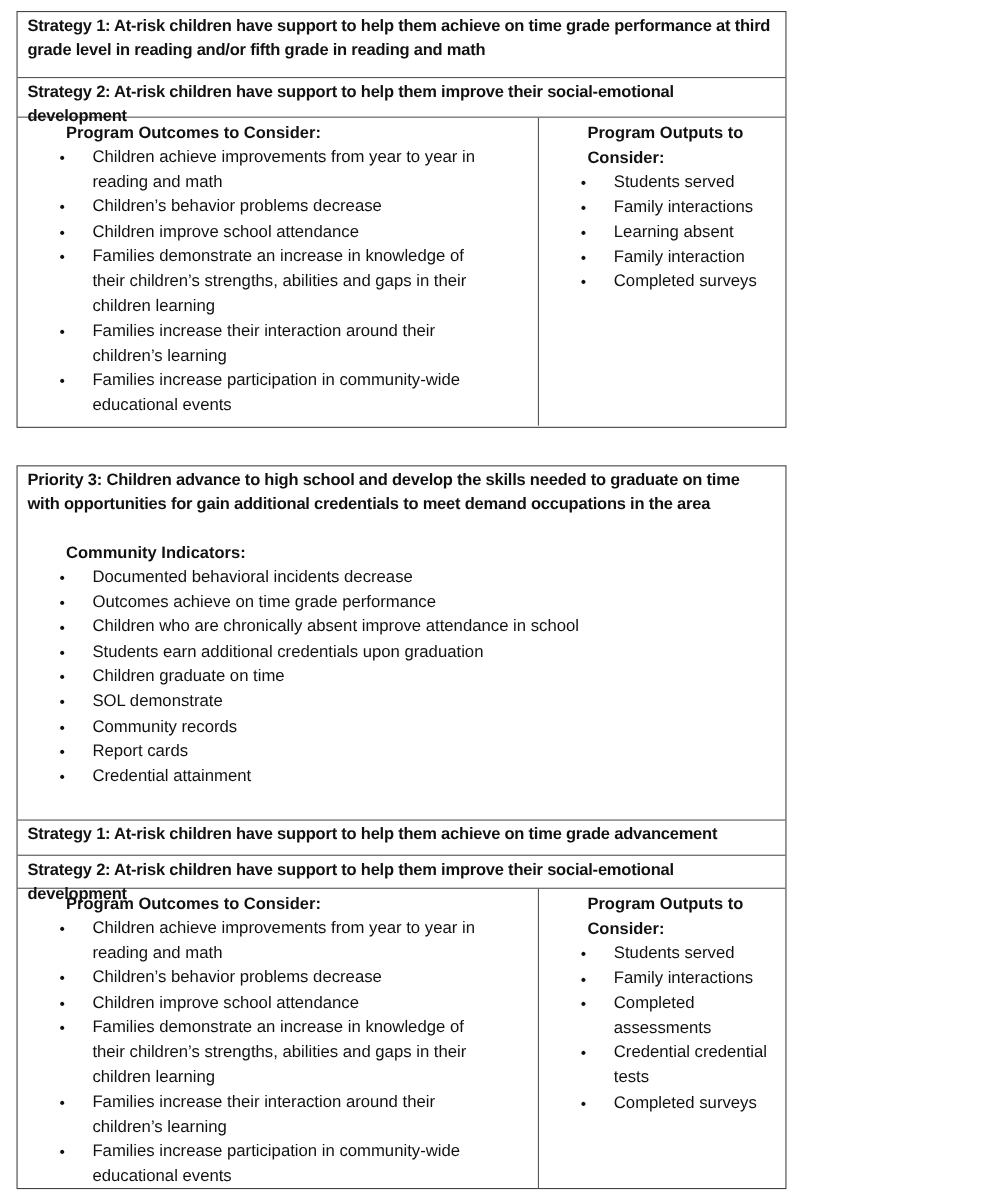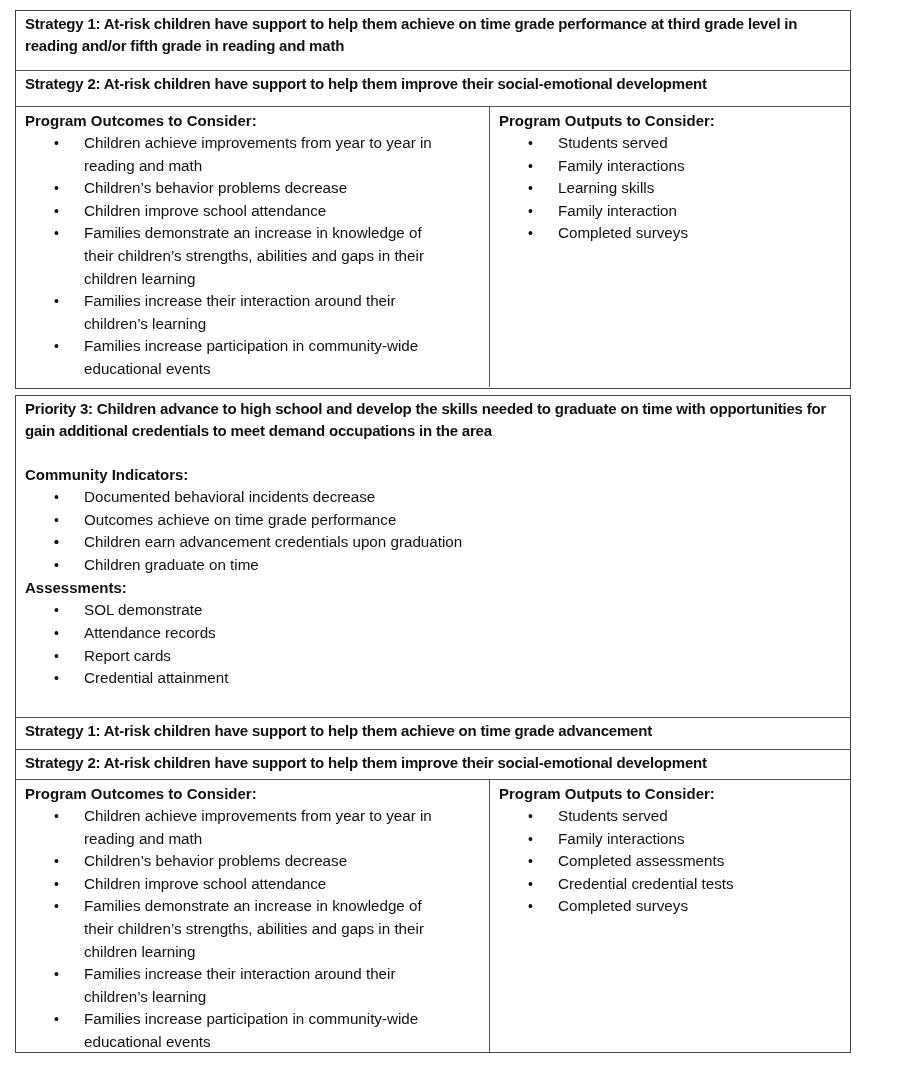--- a/index.html
+++ b/index.html
@@ -2,32 +2,32 @@
 <html><head>
 <meta charset="utf-8">
 <style>
   html, body { margin: 0; padding: 0; background: #ffffff; }
   body {
     width: 900px; height: 1090px; position: relative; overflow: hidden;
     font-family: "Liberation Sans", "DejaVu Sans", sans-serif;
     color: #111111; font-size: 15px;
   }
   .tbl {
-    position: absolute; left: 15px; width: 836px;
+    position: absolute; left: 15px; width: 700px;
     border: 1.5px solid #444; box-sizing: border-box;
   }
   #tbl1 { top: 10px; height: 379px; }
-  #tbl2 { top: 395px; height: 658px; }
+  #tbl2 { top: 423px; height: 658px; }
   .row { border-bottom: 1.5px solid #555; box-sizing: border-box; padding: 2px 9px; }
   .row:last-child { border-bottom: none; }
   .strategy { font-weight: bold; line-height: 22px; font-size: 15px; letter-spacing: -0.2px; }
   .split { display: flex; padding: 0; }
   .col-left { width: 474px; border-right: 1.5px solid #555; padding: 2px 9px; box-sizing: border-box; }
   .col-right { flex: 1; padding: 2px 9px; box-sizing: border-box; }
-  .heading { font-weight: bold; line-height: 23px; }
+  .heading { font-weight: bold; line-height: 23px; margin-left: 35px; }
   ul { margin: 0; padding: 0; list-style: none; }
   li { position: relative; padding-left: 59px; line-height: 22.6px; font-size: 15.2px; }
   li .bullet { position: absolute; left: 29px; top: 0; font-size: 14px; }
   .priority-cell { padding: 2px 9px; }
   .priority-title { font-weight: bold; line-height: 22px; letter-spacing: -0.2px; }
   .spacer { height: 21px; }
   .col-right li { padding-left: 59px; }
 </style>
 </head>
 <body>
@@ -49,44 +49,43 @@
           <li><span class="bullet">•</span><span>Families demonstrate an increase in knowledge of their children’s strengths, abilities and gaps in their children learning</span></li>
           <li><span class="bullet">•</span><span>Families increase their interaction around their children’s learning</span></li>
           <li><span class="bullet">•</span><span>Families increase participation in community-wide educational events</span></li>
         </ul>
     </div>
     <div class="col-right">
       <div class="heading">Program Outputs to Consider:</div>
       <ul>
           <li><span class="bullet">•</span><span>Students served</span></li>
           <li><span class="bullet">•</span><span>Family interactions</span></li>
-          <li><span class="bullet">•</span><span>Learning skills</span></li>
+          <li><span class="bullet">•</span><span>Learning absent</span></li>
           <li><span class="bullet">•</span><span>Family interaction</span></li>
           <li><span class="bullet">•</span><span>Completed surveys</span></li>
         </ul>
     </div>
   </div>
 </div>
 
 <div class="tbl" id="tbl2">
   <div class="row priority-cell" style="height:322px;">
     <div class="priority-title">Priority 3: Children advance to high school and develop the skills needed to graduate on time with opportunities for gain additional credentials to meet demand occupations in the area</div>
     <div class="spacer"></div>
     <div class="heading">Community Indicators:</div>
     <ul>
         <li><span class="bullet">•</span><span>Documented behavioral incidents decrease</span></li>
         <li><span class="bullet">•</span><span>Outcomes achieve on time grade performance</span></li>
-        <li><span class="bullet">•</span></li>
-        <li><span class="bullet">•</span><span>Children earn advancement credentials upon graduation</span></li>
+        <li><span class="bullet">•</span><span>Children who are chronically absent improve attendance in school</span></li>
+        <li><span class="bullet">•</span><span>Students earn additional credentials upon graduation</span></li>
         <li><span class="bullet">•</span><span>Children graduate on time</span></li>
       </ul>
-    <div class="heading">Assessments:</div>
     <ul>
         <li><span class="bullet">•</span><span>SOL demonstrate</span></li>
-        <li><span class="bullet">•</span><span>Attendance records</span></li>
+        <li><span class="bullet">•</span><span>Community records</span></li>
         <li><span class="bullet">•</span><span>Report cards</span></li>
         <li><span class="bullet">•</span><span>Credential attainment</span></li>
       </ul>
   </div>
   <div class="row strategy" style="height:32px;">
     <span>Strategy 1: At-risk children have support to help them achieve on time grade advancement</span>
   </div>
   <div class="row strategy" style="height:30px;">
     <span>Strategy 2: At-risk children have support to help them improve their social-emotional development</span>
   </div>

